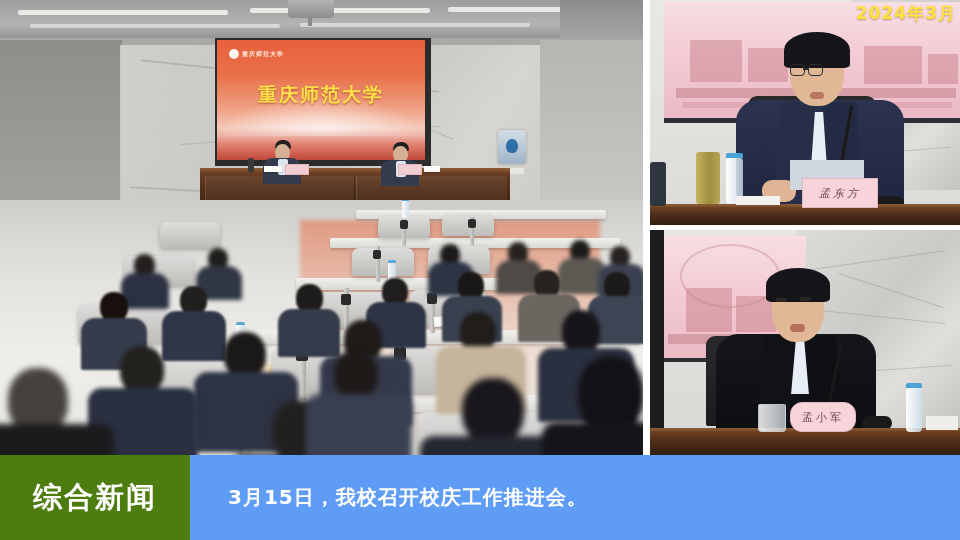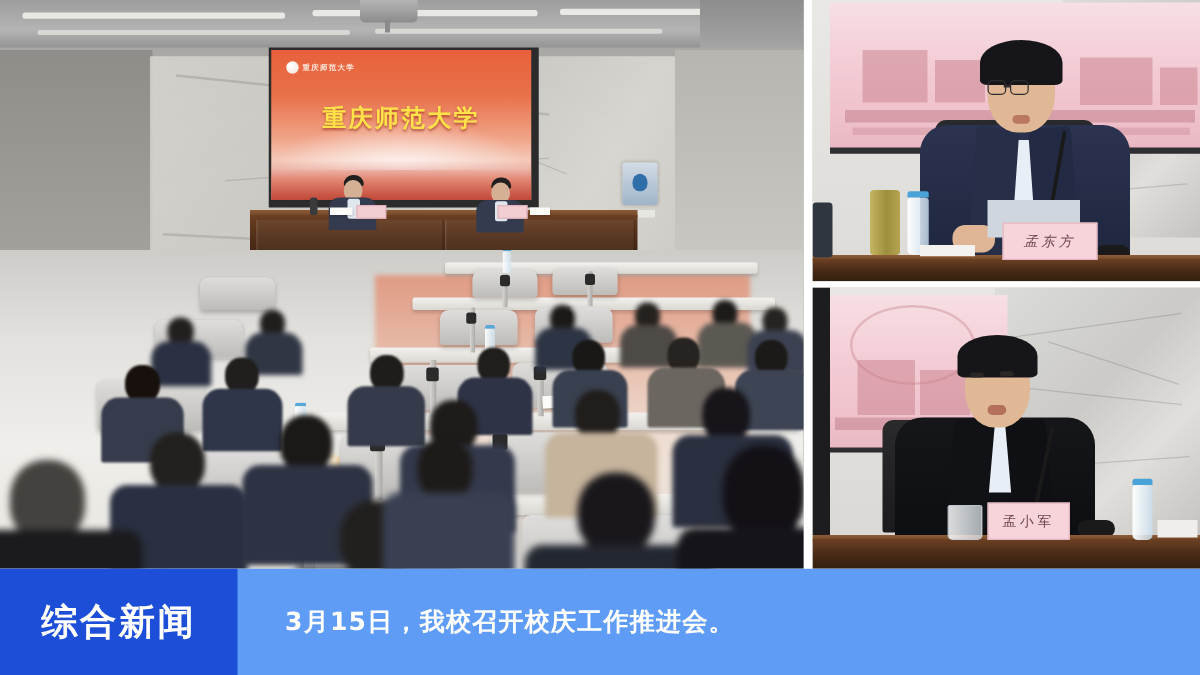--- a/index.html
+++ b/index.html
@@ -133,21 +133,21 @@
      background:linear-gradient(90deg,#c6b560,#9d8f3e 55%,#b5a452);}
   .rp-glasses{position:absolute;}
   .rp-glasses .lens{position:absolute;width:13px;height:10px;border:1.6px solid #2d2d30;border-radius:4px;}
   .rp-glasses .bridge{position:absolute;left:13px;top:4px;width:5px;height:1.6px;background:#2d2d30;}
 
   .date-stamp{position:absolute;right:4px;top:2px;color:#ffe23c;font-size:17px;font-weight:bold;
      letter-spacing:1px;text-shadow:0 1px 2px rgba(120,60,0,.45);font-family:"DejaVu Sans",sans-serif;}
 
   
   #caption-bar{position:absolute;left:0;top:455px;width:960px;height:85px;background:#5f9cf5;}
-  #cat-block{position:absolute;left:0;top:455px;width:190px;height:85px;background:#1d4ed8;
+  #cat-block{position:absolute;left:0;top:455px;width:190px;height:85px;background:#4d7c0f;
      display:flex;align-items:center;justify-content:center;}
   #cat-label{color:#ffffff;font-size:29px;font-weight:bold;letter-spacing:2px;
      font-family:"DejaVu Sans",sans-serif;}
   #caption-text{position:absolute;left:228px;top:455px;width:700px;height:85px;
      display:flex;align-items:center;color:#ffffff;font-size:20px;font-weight:bold;
      letter-spacing:1px;font-family:"DejaVu Sans",sans-serif;}
 </style>
 </head>
 <body>
 
@@ -380,20 +380,21 @@
     <div class="rp-screen" style="left:14px;top:2px;width:296px;height:118px;">
       <div class="bld" style="left:26px;top:38px;width:52px;height:42px;"></div>
       <div class="bld" style="left:84px;top:46px;width:40px;height:34px;"></div>
       <div class="bld" style="left:200px;top:44px;width:58px;height:38px;"></div>
       <div class="bld" style="left:264px;top:52px;width:30px;height:30px;"></div>
       <div class="road" style="left:12px;top:86px;width:280px;height:10px;"></div>
       <div class="road" style="left:18px;top:100px;width:270px;height:6px;opacity:.6;"></div>
     </div>
     <div class="lay" style="left:14px;top:118px;width:296px;height:5px;background:#2f2f33;"></div>
 
+    <div class="date-stamp">2024年3月</div>
 
     <div class="rp-chair" style="left:98px;top:96px;width:128px;height:96px;"></div>
 
     <div class="rp-suit" style="left:86px;top:100px;width:168px;height:108px;background:linear-gradient(180deg,#2b3350,#1f263e);"></div>
     <div class="rp-shirt" style="left:148px;top:112px;width:34px;height:66px;border-radius:4px;"></div>
     <div class="rp-suit" style="left:128px;top:102px;width:34px;height:102px;background:#262e48;border-radius:4px;transform:rotate(4deg);"></div>
     <div class="rp-suit" style="left:176px;top:102px;width:34px;height:102px;background:#232b44;border-radius:4px;transform:rotate(-4deg);"></div>
 
     <div class="rp-head" style="left:140px;top:40px;width:54px;height:66px;"></div>
     <div class="rp-hair" style="left:134px;top:32px;width:66px;height:36px;"></div>
@@ -454,21 +455,21 @@
     <div class="lay" style="left:126px;top:68px;width:11px;height:4px;background:#2b2724;border-radius:2px;"></div>
     <div class="lay" style="left:150px;top:67px;width:11px;height:4px;background:#2b2724;border-radius:2px;"></div>
 
     <div class="rp-mic" style="left:182px;top:110px;width:3px;height:84px;transform:rotate(12deg);"></div>
     <div class="rp-mic" style="left:212px;top:186px;width:30px;height:14px;border-radius:7px;"></div>
 
     <div class="rp-tabletop" style="left:0;top:198px;width:310px;height:5px;"></div>
     <div class="rp-table" style="left:0;top:201px;width:310px;height:24px;"></div>
 
     <div class="rp-cup" style="left:108px;top:174px;width:26px;height:26px;"></div>
-    <div class="rp-plate" style="left:140px;top:172px;width:64px;height:28px;">孟小军</div>
+    <div class="rp-plate" style="left:140px;top:172px;width:64px;height:28px;border-radius:12px;">孟小军</div>
     <div class="rp-bottle" style="left:256px;top:158px;width:16px;height:44px;">
         <span class="cap"></span>
       </div>
     <div class="lay" style="left:276px;top:186px;width:32px;height:14px;background:#efeeea;"></div>
   </div>
 
   <div id="caption-bar"></div>
   <div id="cat-block">
     <span id="cat-label">综合新闻</span>
   </div>

